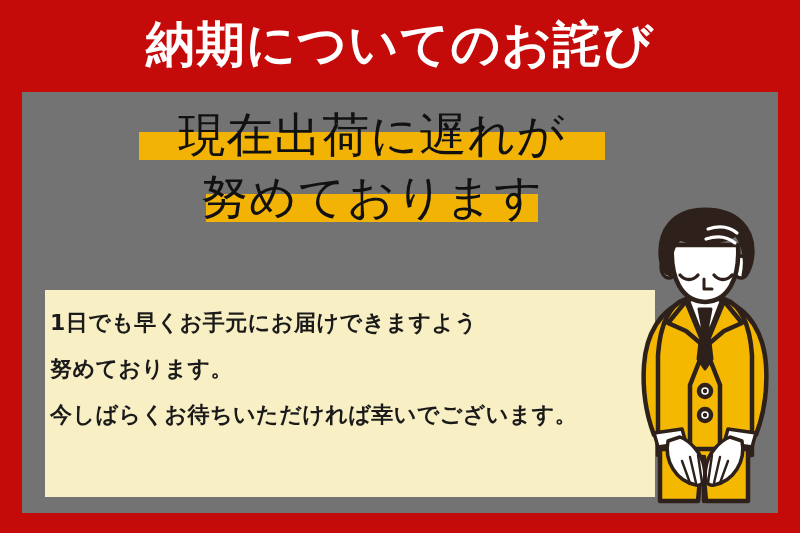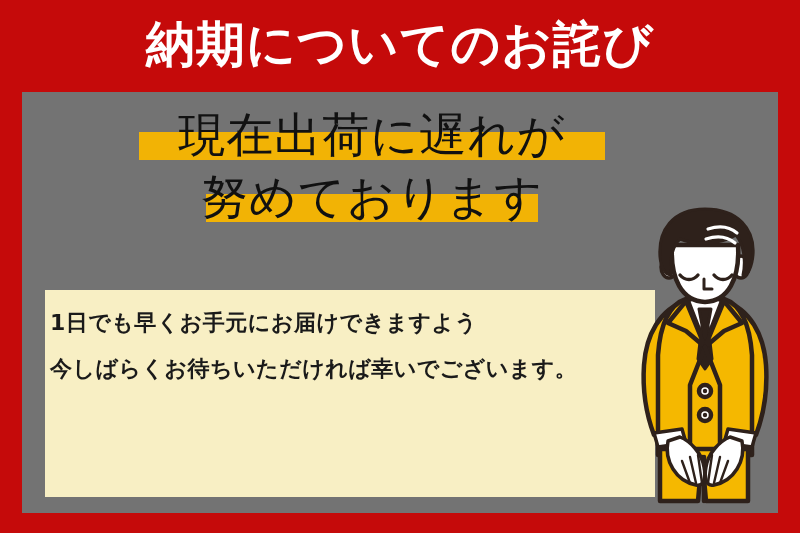--- a/index.html
+++ b/index.html
@@ -141,20 +141,21 @@
     <span class="headline-line l2">
       <span class="hl-band"></span>
       <span class="hl-text">努めております</span>
     </span>
   </div>
 
   <div class="body-panel"></div>
 
   <div class="body-text">
     <span class="body-line">1日でも早くお手元にお届けできますよう</span>
+    <span class="body-line">努めております。</span>
     <span class="body-line">今しばらくお待ちいただければ幸いでございます。</span>
   </div>
 
   <div class="illustration">
     <svg width="160" height="308" viewBox="0 0 160 308" xmlns="http://www.w3.org/2000/svg">
       <g stroke="#2E211B" stroke-width="4.5" stroke-linejoin="round" stroke-linecap="round">
 
         <path d="M62 96 C 36 104, 22 130, 20 160 C 18 190, 24 214, 30 230 L 58 226 C 52 206, 48 180, 52 156 Z" fill="#F5B800"></path>
 
         <path d="M100 96 C 126 104, 140 130, 142 160 C 144 190, 138 214, 132 230 L 104 226 C 110 206, 114 180, 110 156 Z" fill="#F5B800"></path>

